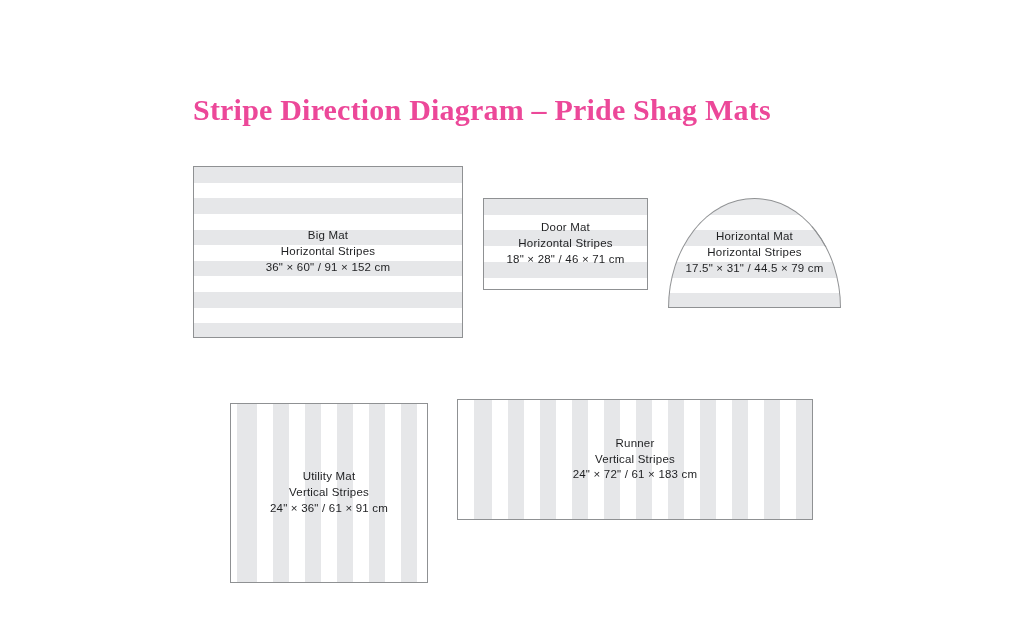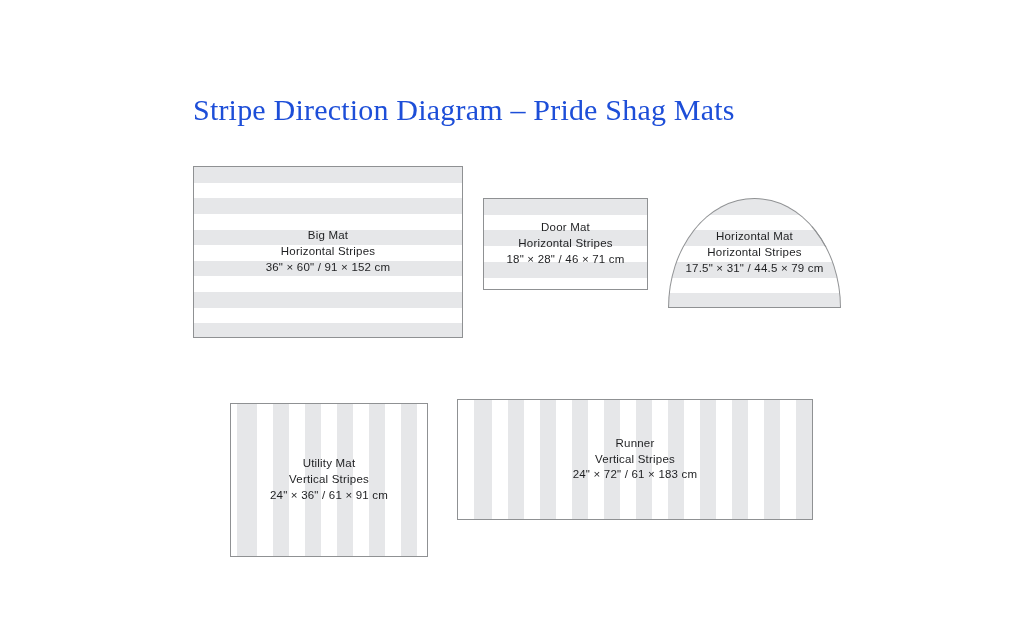--- a/index.html
+++ b/index.html
@@ -15,22 +15,22 @@
     overflow: hidden;
     font-family: "Liberation Sans", sans-serif;
   }
   .diagram-title {
     position: absolute;
     left: 193px;
     top: 92px;
     font-family: "Liberation Serif", serif;
     font-size: 30px;
     line-height: 36px;
-    font-weight: 400;
-    color: #1d4ed8;
+    font-weight: 700;
+    color: #ec4899;
     white-space: nowrap;
     letter-spacing: 0.2px;
   }
   .mat {
     position: absolute;
     box-sizing: border-box;
     border: 1px solid #8f9193;
     display: flex;
     flex-direction: column;
     align-items: center;
@@ -60,21 +60,21 @@
     left: 483px; top: 198px;
     width: 165px; height: 92px;
   }
   .mat-apartment {
     left: 668px; top: 198px;
     width: 173px; height: 110px;
     border-radius: 50% 50% 0 0 / 100% 100% 0 0;
   }
   .mat-utility {
     left: 230px; top: 369px;
-    width: 198px; height: 154px;
+    width: 198px; height: 180px;
     background-position: 10px 0;
   }
   .mat-runner {
     left: 457px; top: 365px;
     width: 356px; height: 121px;
     background-position: 18px 0;
   }
 </style>
 </head>
 <body>

